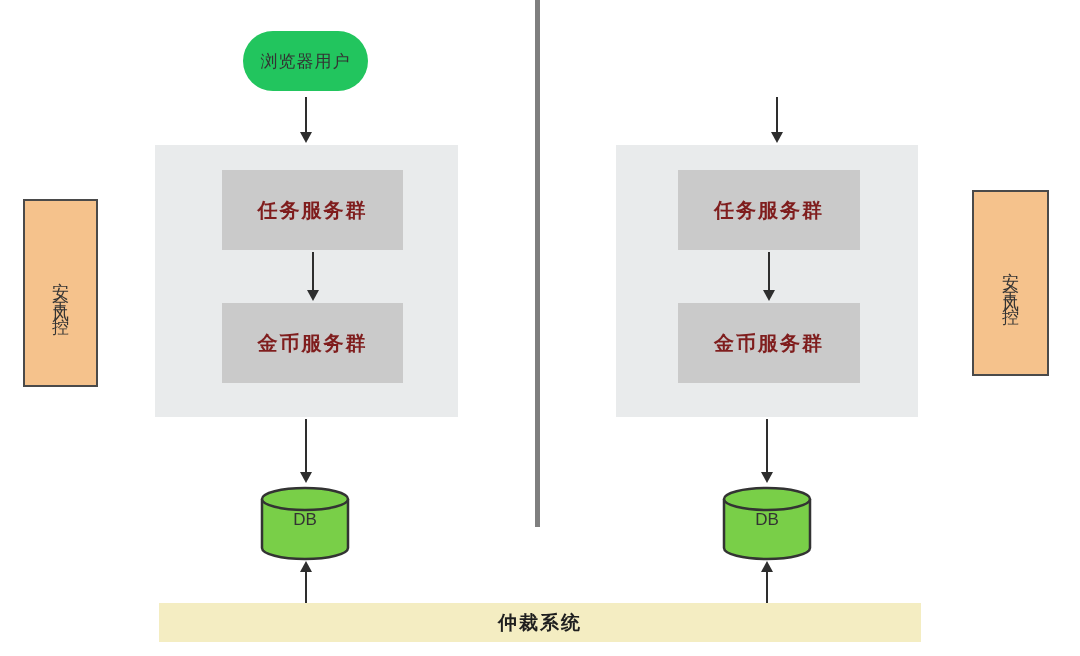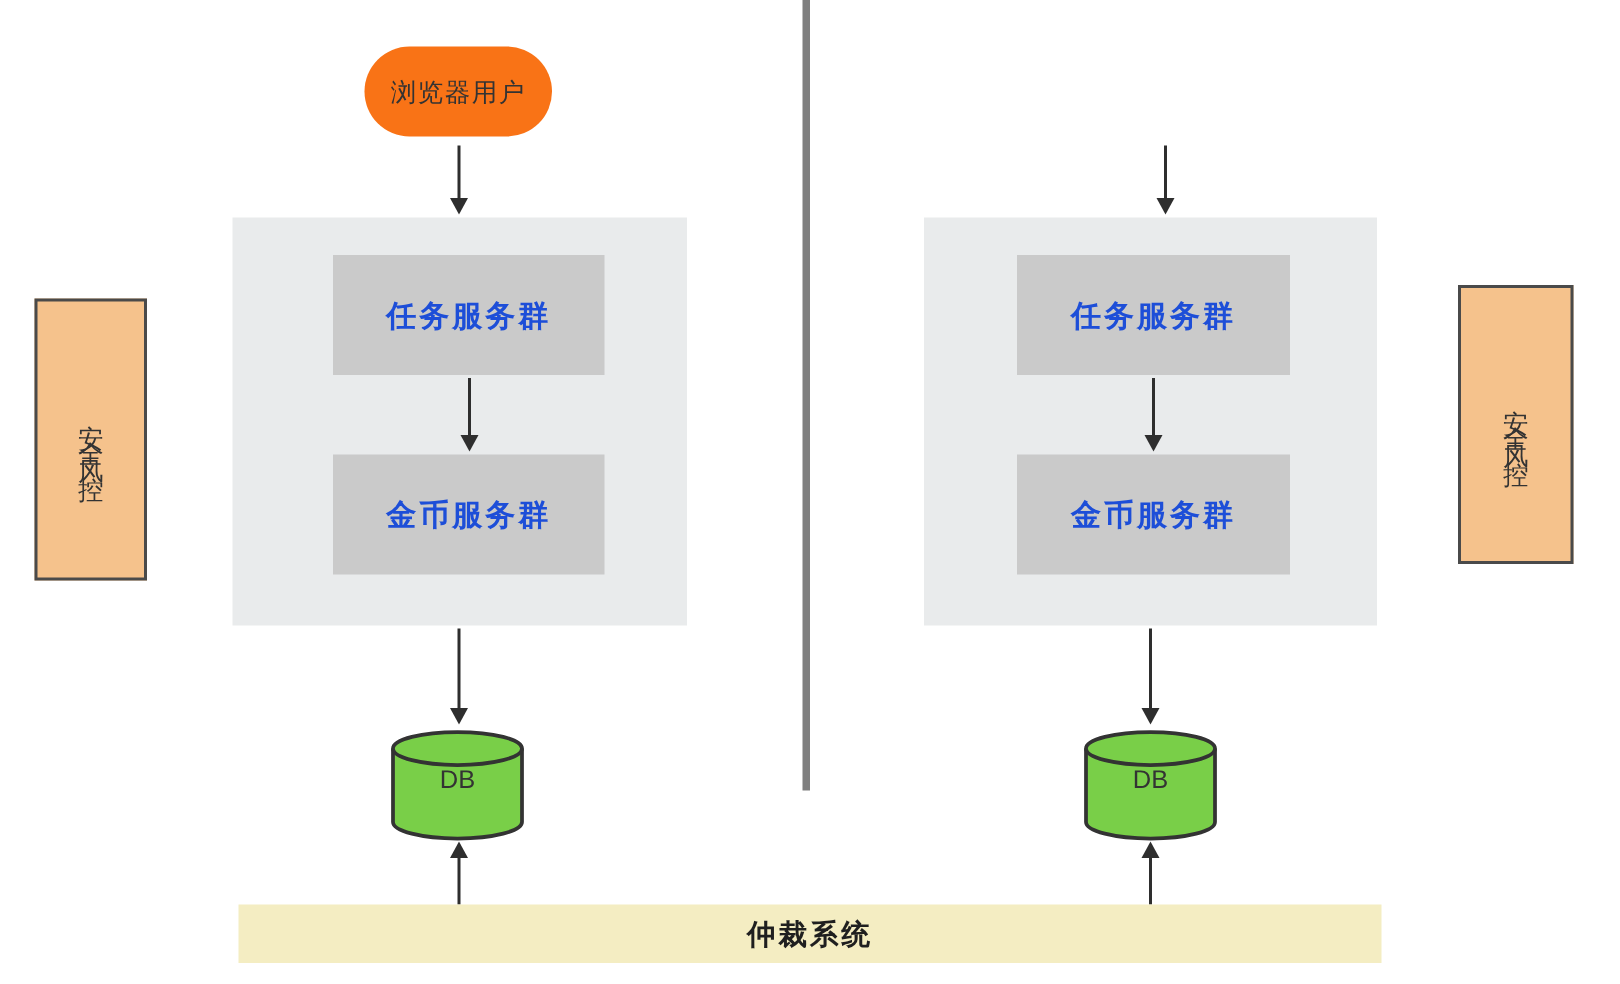--- a/index.html
+++ b/index.html
@@ -5,29 +5,29 @@
   html,body { margin:0; padding:0; background:#ffffff; }
   .canvas {
     position:relative; width:1080px; height:656px; background:#ffffff;
     font-family:"Liberation Sans","DejaVu Sans",sans-serif; overflow:hidden;
   }
   .divider {
     position:absolute; left:535px; top:0; width:5px; height:527px;
     background:#7f7f7f;
   }
   .pill {
-    position:absolute; height:60px; background:#f97316; border-radius:30px;
+    position:absolute; height:60px; background:#22c55e; border-radius:30px;
     display:flex; align-items:center; justify-content:center;
     font-size:17px; color:#333333; letter-spacing:1px;
   }
   .container-box { position:absolute; background:#e9ebec; }
   .service-box {
     position:absolute; width:181px; height:80px; background:#cacaca;
     display:flex; align-items:center; justify-content:center;
-    font-weight:bold; font-size:20px; color:#1d4ed8; letter-spacing:2px;
+    font-weight:bold; font-size:20px; color:#7f1d1d; letter-spacing:2px;
   }
   .risk-box {
     position:absolute; background:#f5c28c; border:2px solid #4a4a4a;
     display:flex; align-items:center; justify-content:center;
     font-size:17px; color:#333333;
     writing-mode:vertical-rl; text-orientation:upright; letter-spacing:12px;
   }
   .bar {
     position:absolute; left:159px; top:603px; width:762px; height:39px;
     background:#f4edc2; display:flex; align-items:center; justify-content:center;

